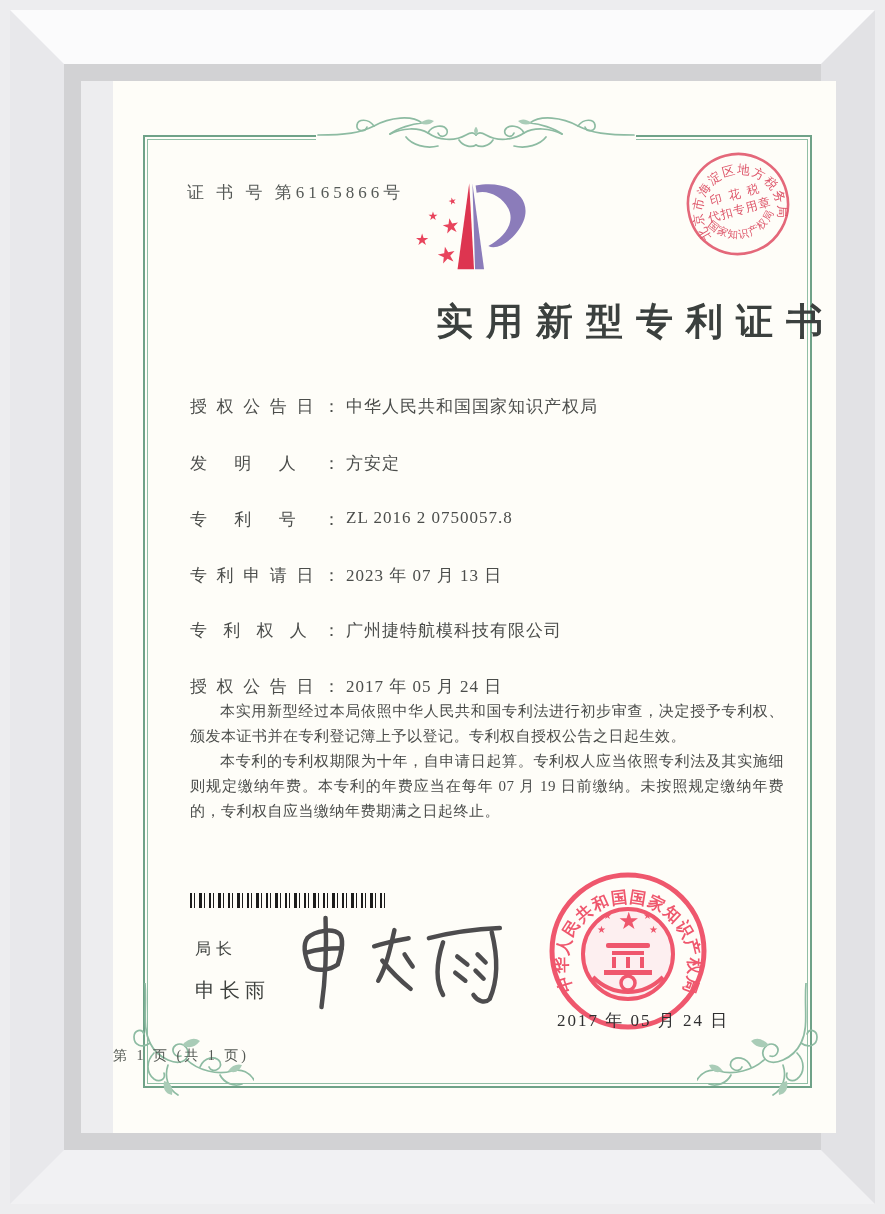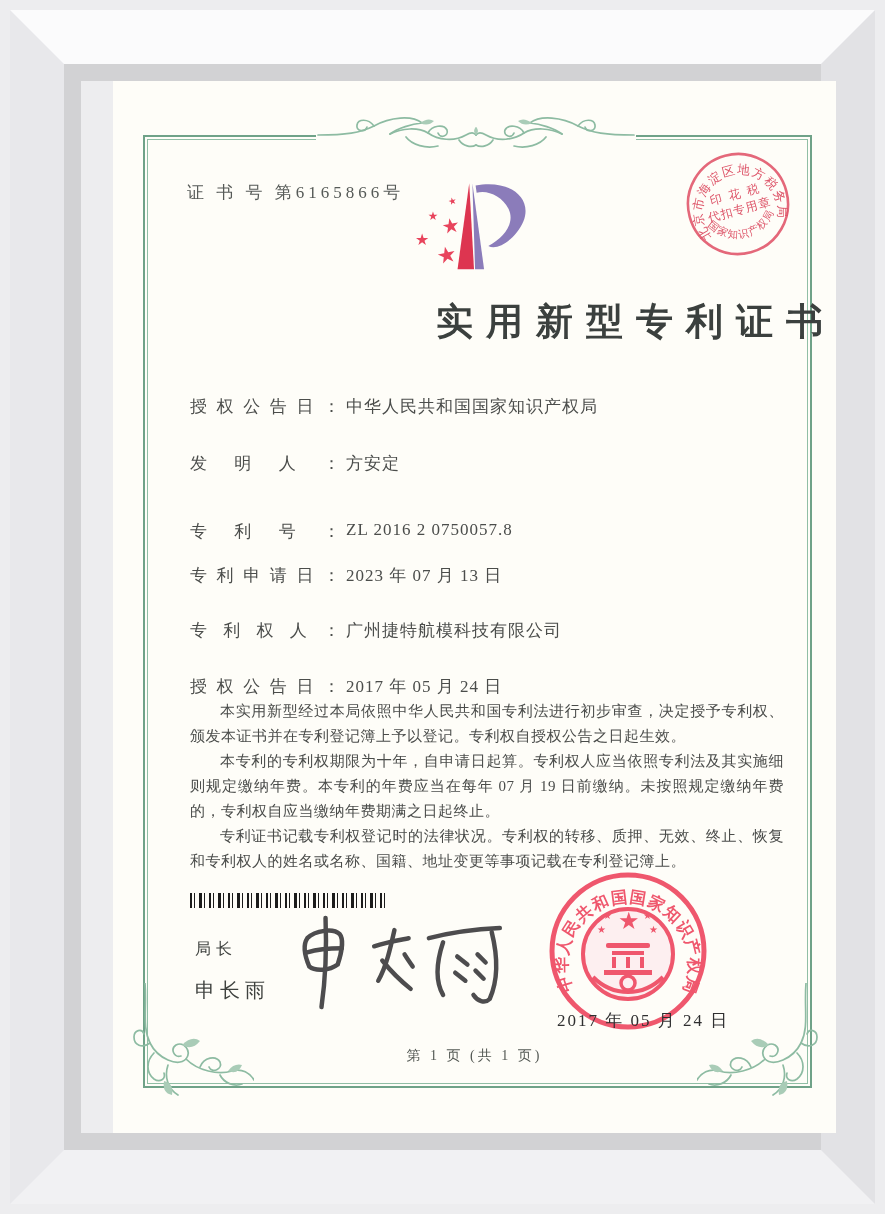--- a/index.html
+++ b/index.html
@@ -38,21 +38,21 @@
         #1c1c1c 9px 12px,transparent 12px 14px,#1c1c1c 14px 15px,transparent 15px 19px);}
   .officer-title{position:absolute;left:82px;top:858px;font-size:16px;letter-spacing:5px;color:#3f423f;
       font-family:"Liberation Sans","DejaVu Sans",sans-serif;}
   .officer-name{position:absolute;left:82px;top:896px;font-size:20px;letter-spacing:5px;color:#3f423f;
       font-family:"Liberation Sans","DejaVu Sans",sans-serif;}
   .signature{position:absolute;left:172px;top:826px;width:228px;height:108px;}
   .tax-stamp{position:absolute;left:560px;top:58px;width:130px;height:130px;transform:rotate(-15deg);}
   .big-seal{position:absolute;left:414px;top:770px;width:202px;height:202px;}
   .seal-date{position:absolute;left:444px;top:928px;font-size:17px;letter-spacing:2px;
       color:#2f2f30;z-index:5;}
-  .footer{position:absolute;left:0;right:0;top:966px;text-align:center;
+  .footer{position:absolute;left:0;right:0;top:966px;text-align:left;
       font-size:14px;letter-spacing:3px;color:#535853;}
   svg text{font-family:"Liberation Serif","DejaVu Serif",serif;}
 </style>
 </head>
 <body>
 
 <div class="stage">
   <div class="frame-edge">
     <div class="frame-bevel">
       <div class="mat">
@@ -142,30 +142,29 @@
             <text font-size="10.5" letter-spacing="1" fill="#dd5468">
               <textPath href="#taxBot">国家知识产权局</textPath>
             </text>
           </svg>
 
           <div class="title">实用新型专利证书</div>
 
           <div class="fields">
             <div class="frow" style="top:0"><span class="flabel">授权公告日：</span><span class="fvalue">中华人民共和国国家知识产权局</span></div>
             <div class="frow" style="top:57px"><span class="flabel">发明人：</span><span class="fvalue">方安定</span></div>
-            <div class="frow" style="top:125px"><span class="flabel">专利号：</span><span class="fvalue">ZL 2016 2 0750057.8</span></div>
+            <div class="frow" style="top:113px"><span class="flabel">专利号：</span><span class="fvalue">ZL 2016 2 0750057.8</span></div>
             <div class="frow" style="top:169px"><span class="flabel">专利申请日：</span><span class="fvalue">2023 年 07 月 13 日</span></div>
             <div class="frow" style="top:224px"><span class="flabel">专利权人：</span><span class="fvalue">广州捷特航模科技有限公司</span></div>
             <div class="frow" style="top:280px"><span class="flabel">授权公告日：</span><span class="fvalue">2017 年 05 月 24 日</span></div>
           </div>
 
           <div class="paras">
             <p>本实用新型经过本局依照中华人民共和国专利法进行初步审查，决定授予专利权、颁发本证书并在专利登记簿上予以登记。专利权自授权公告之日起生效。</p>
             <p>本专利的专利权期限为十年，自申请日起算。专利权人应当依照专利法及其实施细则规定缴纳年费。本专利的年费应当在每年 07 月 19 日前缴纳。未按照规定缴纳年费的，专利权自应当缴纳年费期满之日起终止。</p>
-            <p>专利证书记载专利权登记时的法律状况。专利权的转移、质押、无效、终止、恢复和专利权人的姓名或名称、国籍、地址变更等事项记载在专利登记簿上。</p>
           </div>
 
           <div class="barcode"></div>
 
           <div class="officer-title">局长</div>
           <div class="officer-name">申长雨</div>
 
           <svg class="signature" viewBox="0 0 225 105">
             <g fill="none" stroke="#3e3e40" stroke-width="4.4" stroke-linecap="round" opacity="0.92">
               <path d="M22,30 C30,22 48,20 54,26 C58,31 56,44 52,56 C44,62 30,63 24,58 C18,44 18,36 22,30 Z"></path>

